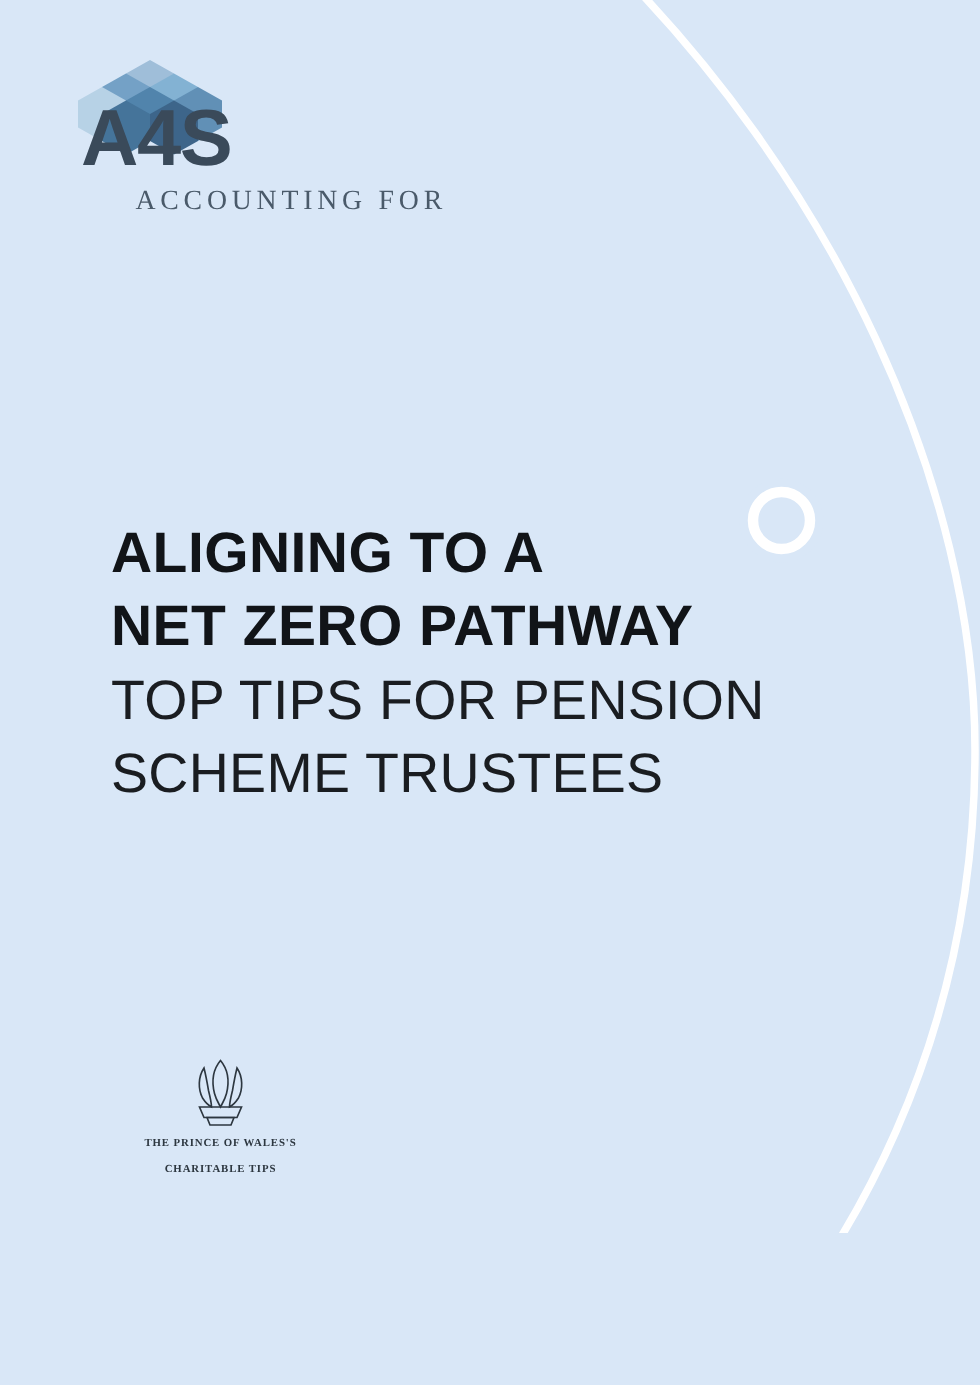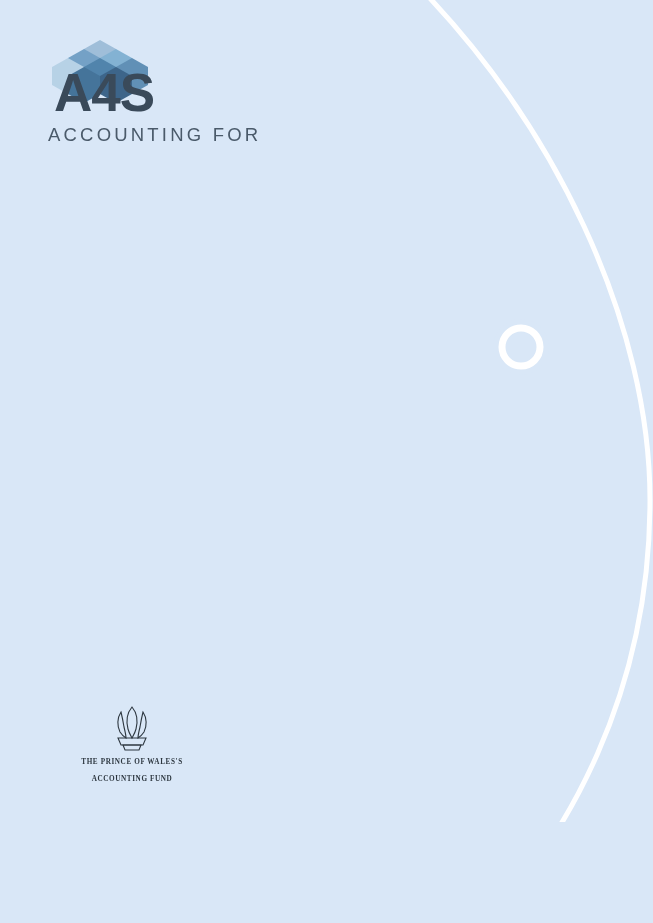--- a/index.html
+++ b/index.html
@@ -53,22 +53,23 @@
     letter-spacing: -1px;
     color: #3a4a5a;
     line-height: 1;
     font-family: "Liberation Sans", sans-serif;
   }
   .logo-line1 {
     margin-top: 6px;
     font-size: 18.5px;
     letter-spacing: 3.2px;
     color: #4a5a6a;
-    font-family: Liberation Sans, sans-serif;
+    font-family: Liberation Serif, serif;
     font-weight: 400;
+    text-align: right;
   }
   .logo-line2 {
     margin-top: 5px;
     font-size: 19px;
     letter-spacing: 2.1px;
     color: #3d4d5e;
     font-weight: bold;
     font-family: "Liberation Sans", sans-serif;
   }
 
@@ -92,21 +93,21 @@
     font-weight: 400;
     color: #1a1d21;
     letter-spacing: 0.2px;
     line-height: 1.33;
     font-family: "Liberation Sans", sans-serif;
   }
 
   
   .crest-block {
     position: absolute;
-    left: 72px;
+    left: 87px;
     bottom: 38px;
     width: 120px;
     text-align: center;
   }
   .crest-svg { display: block; margin: 0 auto; }
   .crest-text {
     margin-top: 6px;
     font-size: 7.2px;
     letter-spacing: 0.6px;
     line-height: 1.45;
@@ -177,29 +178,35 @@
           <polygon points="82,18 98,27 98,45 82,54 66,45 66,27" fill="#5b8cb3"></polygon>
           <polygon points="34,27 50,36 50,54 34,63 18,54 18,36" fill="#3e6e96"></polygon>
           <polygon points="66,27 82,36 82,54 66,63 50,54 50,36" fill="#355f85"></polygon>
         </g>
       </svg>
       <div class="logo-a4s">A4S</div>
     </div>
     <div class="logo-line1">ACCOUNTING FOR</div>
   </div>
 
+  <div class="title-block">
+    <div class="title-line">ALIGNING TO A</div>
+    <div class="title-line">NET ZERO PATHWAY</div>
+    <div class="subtitle-line">TOP TIPS FOR PENSION</div>
+    <div class="subtitle-line">SCHEME TRUSTEES</div>
+  </div>
 
   <div class="crest-block">
     <svg class="crest-svg" width="54" height="46" viewBox="0 0 54 46" xmlns="http://www.w3.org/2000/svg">
       <g fill="none" stroke="#2d3740" stroke-width="1.1">
         <path d="M27 2 C22 8 21 16 23 24 C24 28 26 31 27 33 C28 31 30 28 31 24 C33 16 32 8 27 2 Z"></path>
         <path d="M16 7 C12 13 12 21 15 27 C17 30 19 32 21 33 C21 30 20 26 19 22 C18 16 17 11 16 7 Z"></path>
         <path d="M38 7 C42 13 42 21 39 27 C37 30 35 32 33 33 C33 30 34 26 35 22 C36 16 37 11 38 7 Z"></path>
         <path d="M13 33 L41 33 L38 40 L16 40 Z"></path>
         <path d="M18 40 L36 40 L34 45 L20 45 Z"></path>
       </g>
     </svg>
     <div class="crest-text">THE PRINCE OF WALES'S</div>
-    <div class="crest-text">ACCOUNTING FUND</div>
+    <div class="crest-text">CHARITABLE TIPS</div>
   </div>
 
 
 </div>
 
 </body></html>

